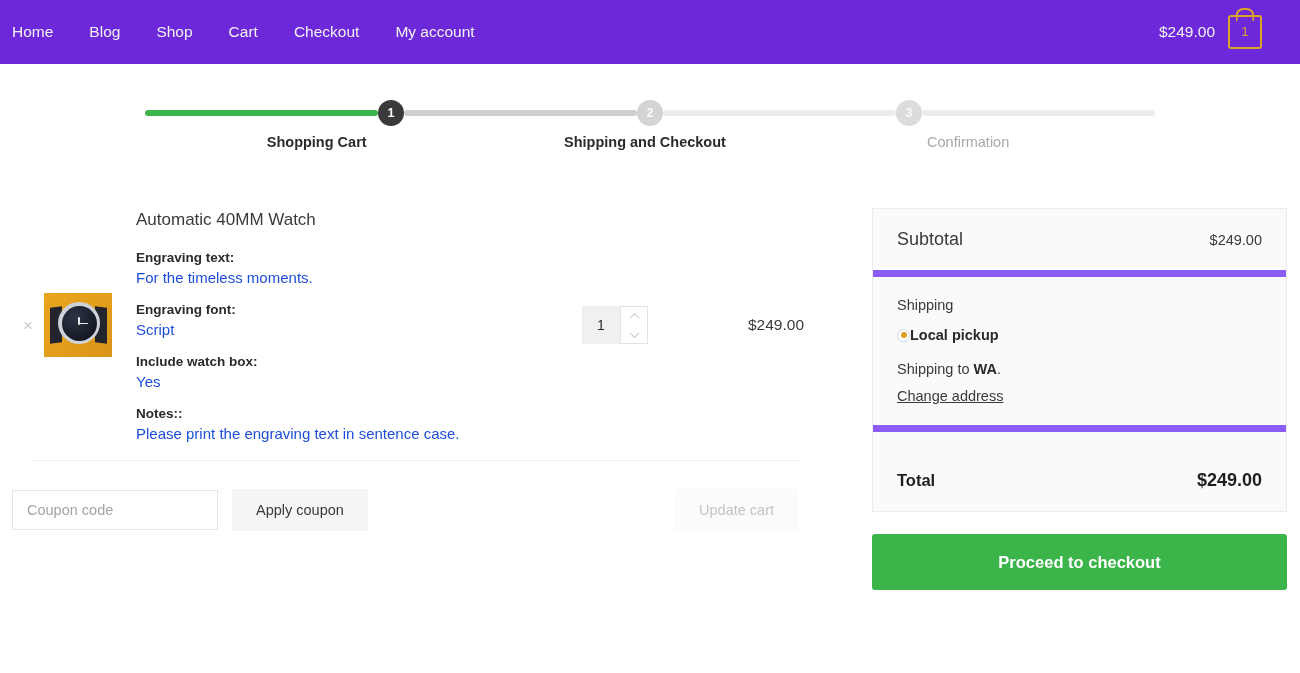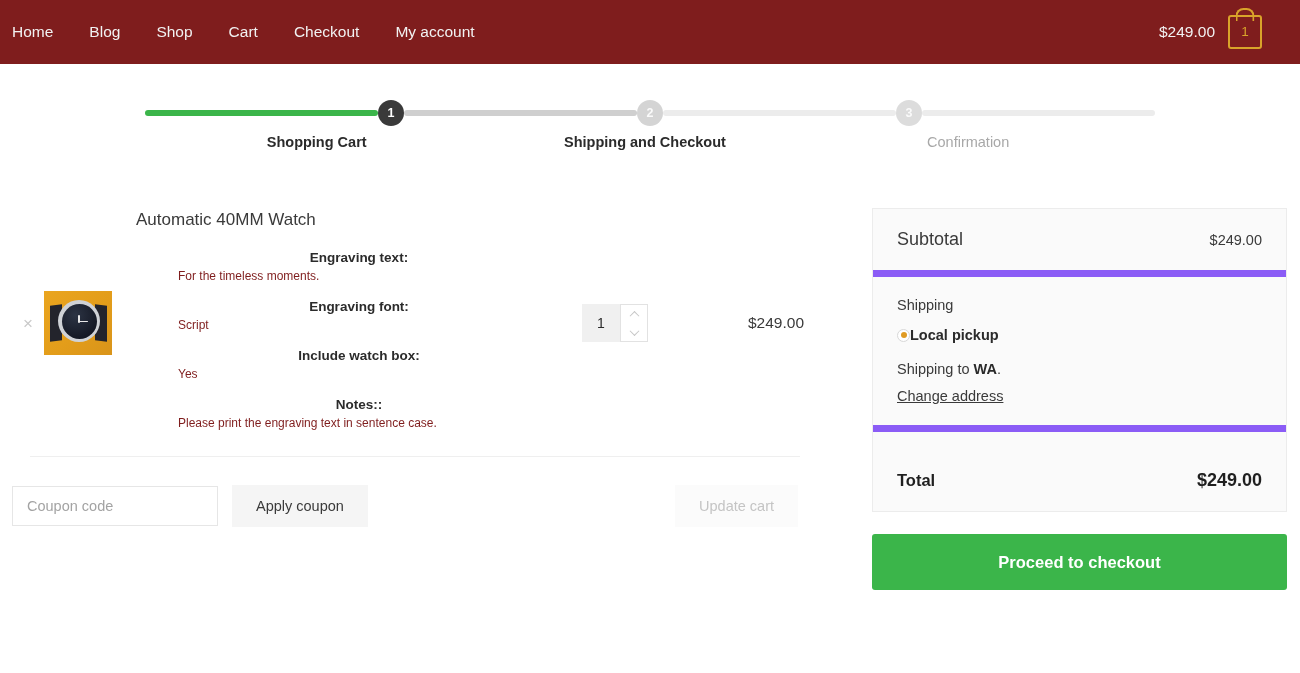--- a/index.html
+++ b/index.html
@@ -7,21 +7,21 @@
     width: 1300px; height: 673px;
     background: #ffffff;
     font-family: "Liberation Sans", sans-serif;
     color: #2b2b2b;
     overflow: hidden;
   }
 
   
   .topnav {
     height: 64px;
-    background: #7f1d1d;
+    background: #6d28d9;
     display: flex;
     align-items: center;
     justify-content: space-between;
     padding: 0 38px 0 0;
   }
   .nav-links { display: flex; align-items: center; }
   .nav-link {
     color: #f2f2f2;
     font-size: 15.5px;
     padding: 0 18px;
@@ -151,22 +151,22 @@
   .hand-h { left: 16px; top: 11px; width: 2px; height: 8px; }
   .hand-m { left: 17px; top: 17px; width: 9px; height: 1.5px; }
 
   .details-cell { flex: 1; padding-left: 18px; padding-top: 2px; }
   .product-title {
     font-size: 17px; color: #3a3a3a; font-weight: normal;
     margin-bottom: 20px; cursor: pointer;
   }
   .meta-block { margin-bottom: 16px; }
   .meta-block:last-child { margin-bottom: 0; }
-  .meta-key { font-size: 13.5px; font-weight: bold; color: #2b2b2b; margin-bottom: 4px; text-align: center; }
-  .meta-val { font-size: 12px; color: #7f1d1d; margin-left: 42px; }
+  .meta-key { font-size: 13.5px; font-weight: bold; color: #2b2b2b; margin-bottom: 4px; }
+  .meta-val { font-size: 15px; color: #1d4ed8; }
 
   .qty-cell {
     width: 110px; flex: 0 0 110px;
     display: flex; align-items: center;
     align-self: center;
   }
   .qty {
     display: flex; align-items: stretch;
     height: 38px;
   }

